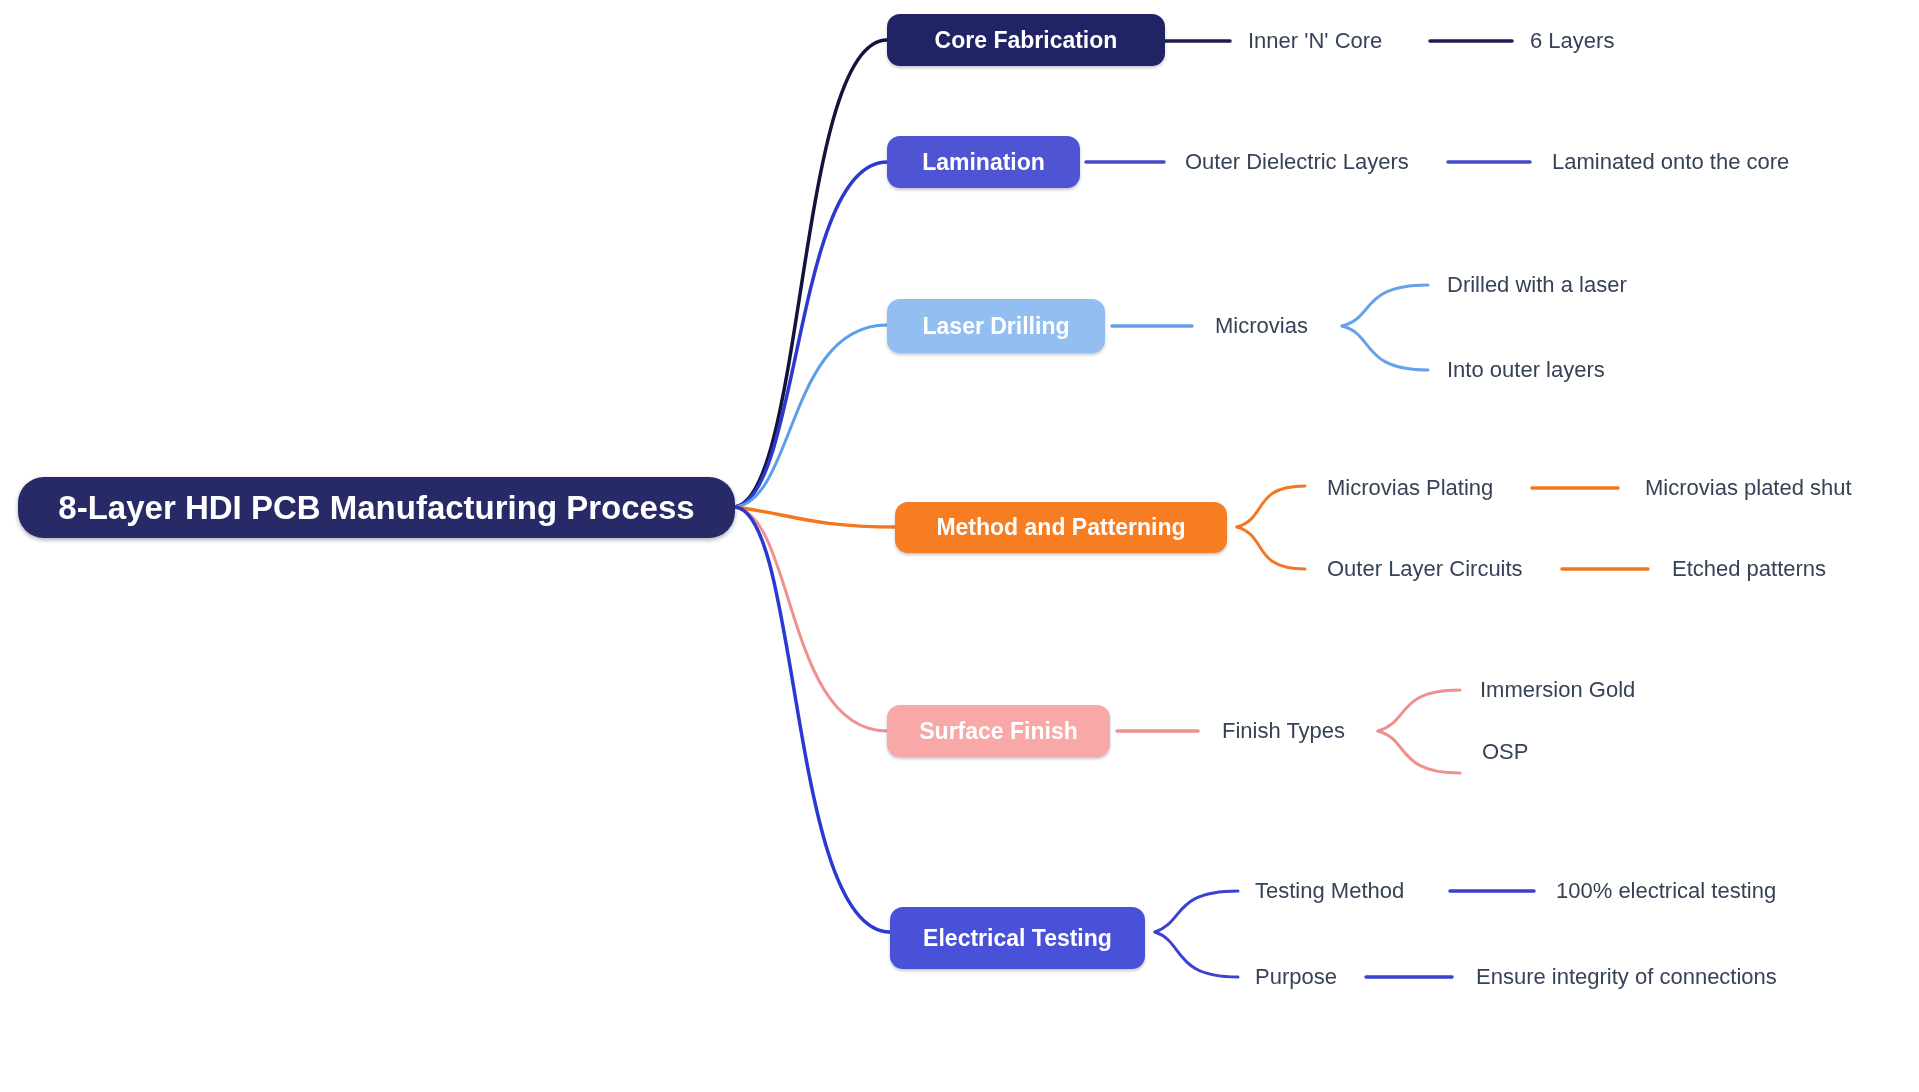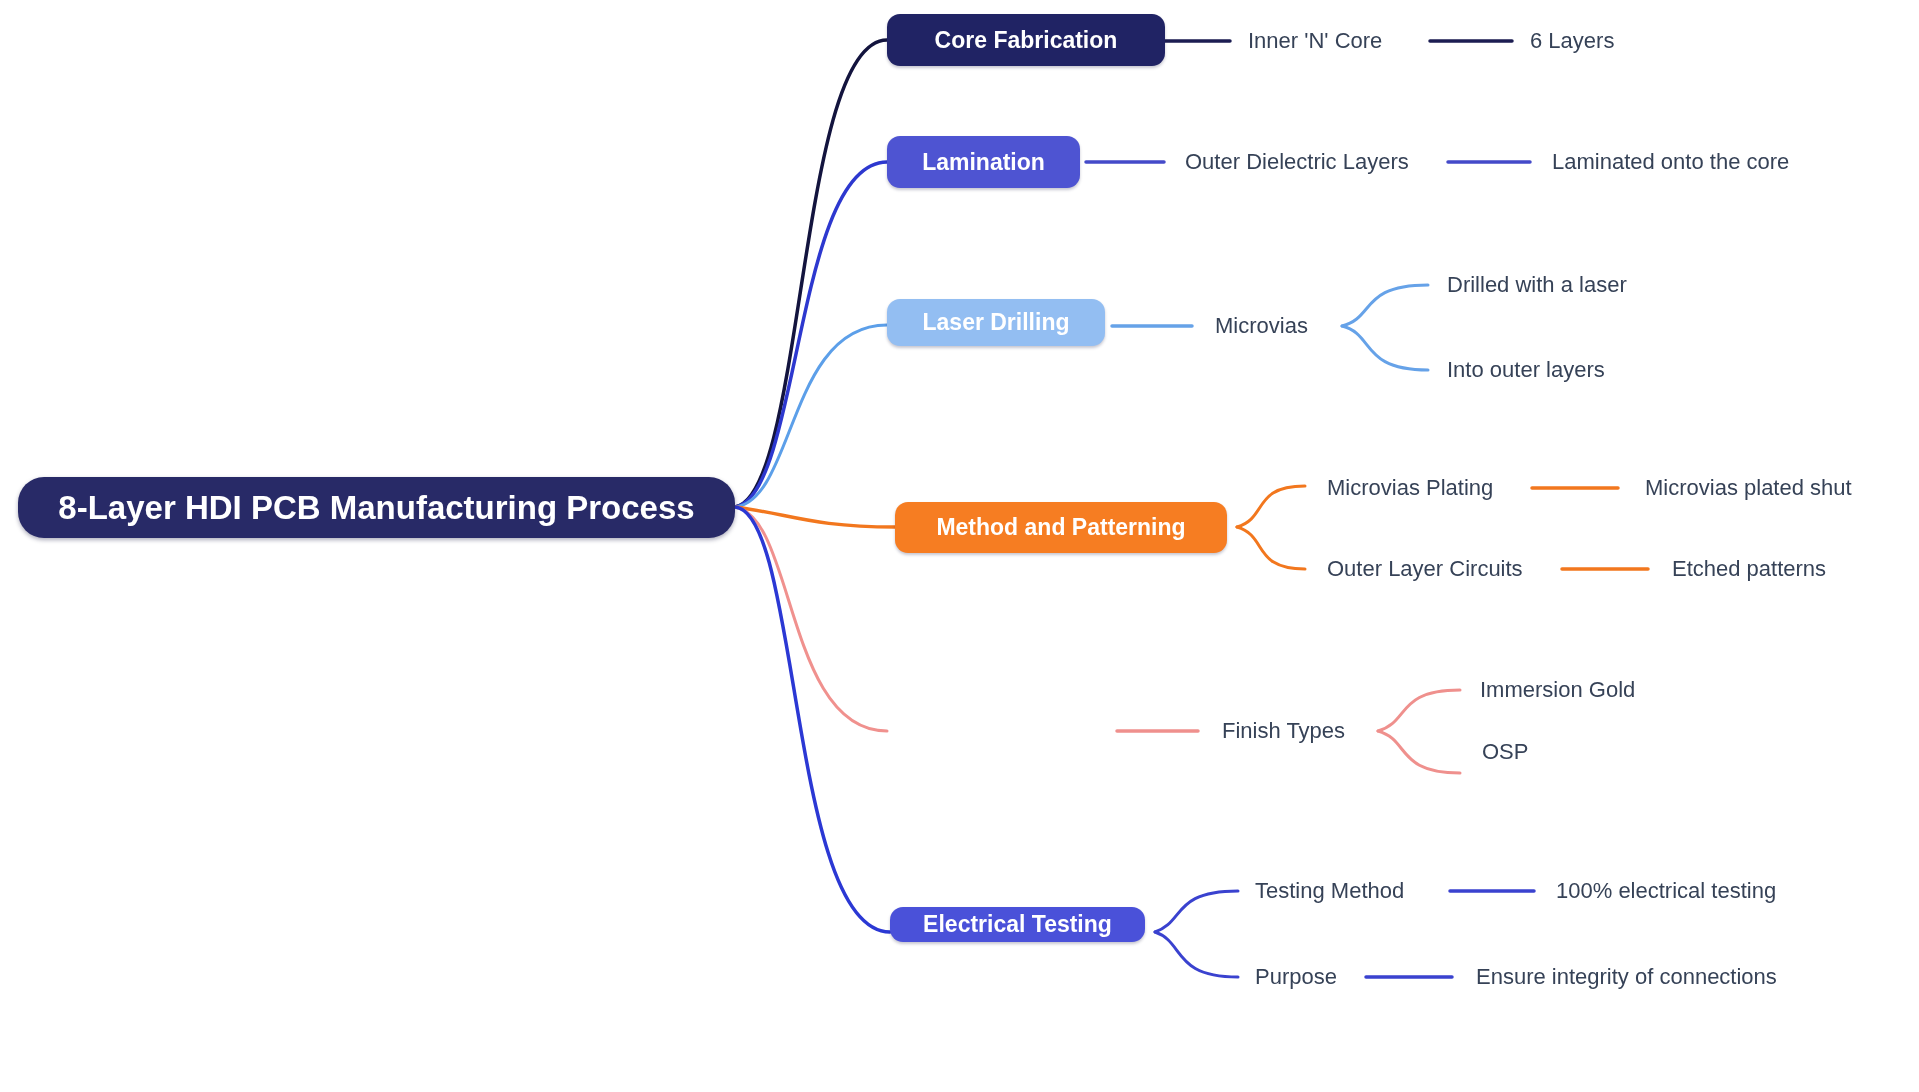--- a/index.html
+++ b/index.html
@@ -71,26 +71,27 @@
     <path d="M1450,891 L1534,891" stroke="#3a42cf" stroke-width="3.5" stroke-linecap="round"></path>
     <path d="M1366,977 L1452,977" stroke="#3a42cf" stroke-width="3.5" stroke-linecap="round"></path>
   </svg>
 
   <div class="node root" style="left: 18px; top: 477px; width: 717px; height: 61px; background: rgb(40, 42, 103);">8-Layer HDI PCB Manufacturing Process</div>
 
   <div class="node" style="left: 887px; top: 14px; width: 278px; height: 52px; background: rgb(32, 35, 100);">Core Fabrication</div>
 
   <div class="node" style="left: 887px; top: 136px; width: 193px; height: 52px; background: rgb(78, 84, 210);">Lamination</div>
 
-  <div class="node" style="left: 887px; top: 299px; width: 218px; height: 47px; background: rgb(147, 190, 242);">Laser Drilling</div>
+  <div class="node" style="left: 887px; top: 299px; width: 218px; height: 54px; background: rgb(147, 190, 242);">Laser Drilling</div>
 
   <div class="node" style="left: 895px; top: 502px; width: 332px; height: 51px; background: rgb(246, 125, 34);">Method and Patterning</div>
 
+  <div class="node" style="left: 887px; top: 705px; width: 223px; height: 52px; background: rgb(248, 168, 166);">Surface Finish</div>
 
-  <div class="node" style="left: 890px; top: 907px; width: 255px; height: 35px; background: rgb(74, 81, 217);">Electrical Testing</div>
+  <div class="node" style="left: 890px; top: 907px; width: 255px; height: 62px; background: rgb(74, 81, 217);">Electrical Testing</div>
 
   <div class="label" style="left:1248px;top:41px;">Inner 'N' Core</div>
   <div class="label" style="left:1530px;top:41px;">6 Layers</div>
 
   <div class="label" style="left:1185px;top:162px;">Outer Dielectric Layers</div>
   <div class="label" style="left:1552px;top:162px;">Laminated onto the core</div>
 
   <div class="label" style="left:1215px;top:326px;">Microvias</div>
   <div class="label" style="left:1447px;top:285px;">Drilled with a laser</div>
   <div class="label" style="left:1447px;top:370px;">Into outer layers</div>

